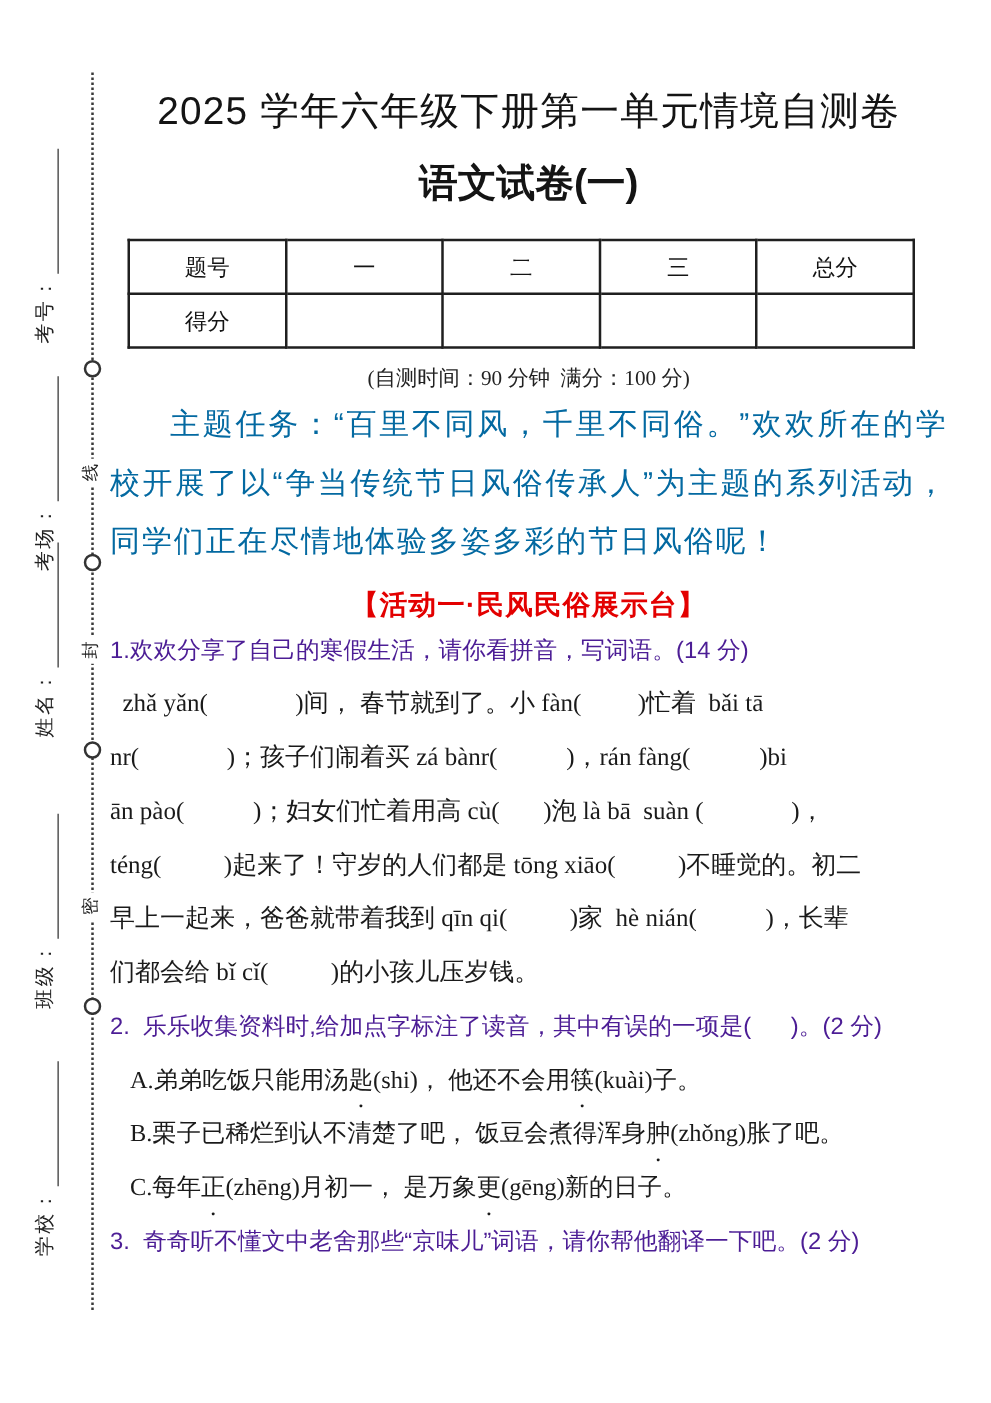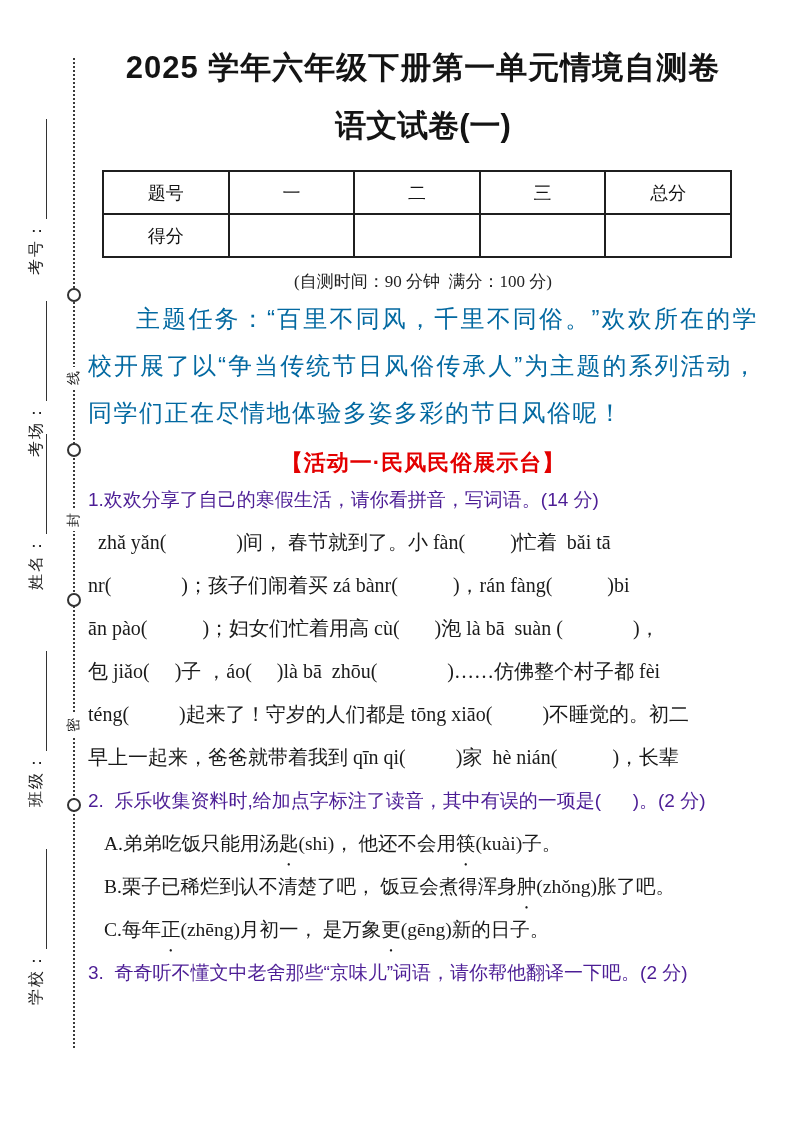--- a/index.html
+++ b/index.html
@@ -38,22 +38,22 @@
   }
   .blank-line {
     display:inline-block; width:100px; height:15px;
     border-bottom:1.5px solid #333; margin-left:2px;
   }
 
   
   .content { position:absolute; left:88px; top:0; width:670px; }
 
   .exam-title {
-    margin:50px 0 0 0; text-align:center;
-    font-size:31px; font-weight:bold; letter-spacing:1px; line-height:36px;
+    margin:71px 0 0 0; text-align:center;
+    font-size:31px; font-weight:normal; letter-spacing:1px; line-height:36px;
   }
   .exam-subtitle {
     margin:22px 0 0 0; text-align:center;
     font-size:31px; font-weight:bold; line-height:36px;
   }
 
   table.score-table {
     margin:26px 0 0 14px; width:630px;
     border-collapse:collapse; table-layout:fixed;
     font-family:"Liberation Serif", serif;
@@ -167,23 +167,23 @@
 
     <div class="intro">主题任务：“百里不同风，千里不同俗。”欢欢所在的学校开展了以“争当传统节日风俗传承人”为主题的系列活动，同学们正在尽情地体验多姿多彩的节日风俗呢！</div>
 
     <div class="sec-heading" style="color: rgb(227, 0, 0);">【活动一·民风民俗展示台】</div>
 
     <div class="q-stem">1.欢欢分享了自己的寒假生活，请你看拼音，写词语。(14 分)</div>
 
     <div class="passage-line">  zhǎ yǎn(              )间， 春节就到了。小 fàn(         )忙着  bǎi tā</div>
     <div class="passage-line">nr(              )；孩子们闹着买 zá bànr(           )，rán fàng(           )bi</div>
     <div class="passage-line">ān pào(           )；妇女们忙着用高 cù(       )泡 là bā  suàn (              )，</div>
-    <div class="passage-line">包 jiǎo(     )子 ，áo(     )là bā  zhōu(              )……仿佛整个村子都 fèi</div>
     <div class="passage-line">téng(          )起来了！守岁的人们都是 tōng xiāo(          )不睡觉的。初二</div>
     <div class="passage-line">早上一起来，爸爸就带着我到 qīn qi(          )家  hè nián(           )，长辈</div>
+    <div class="passage-line">们都会给 bǐ cǐ(          )的小孩儿压岁钱。</div>
 
     <div class="q-stem">2.  乐乐收集资料时,给加点字标注了读音，其中有误的一项是(      )。(2 分)</div>
 
     <div class="option-line"><span>A.弟弟吃饭只能用汤</span><span class="dot">匙</span><span>(shi)， 他还不会用</span><span class="dot">筷</span><span>(kuài)子。</span></div>
     <div class="option-line"><span>B.栗子已稀烂到认不清楚了吧， 饭豆会煮得浑身</span><span class="dot">肿</span><span>(zhǒng)胀了吧。</span></div>
     <div class="option-line"><span>C.每年</span><span class="dot">正</span><span>(zhēng)月初一， 是万象</span><span class="dot">更</span><span>(gēng)新的日子。</span></div>
 
     <div class="q-stem">3.  奇奇听不懂文中老舍那些“京味儿”词语，请你帮他翻译一下吧。(2 分)</div>
 
   </div>

